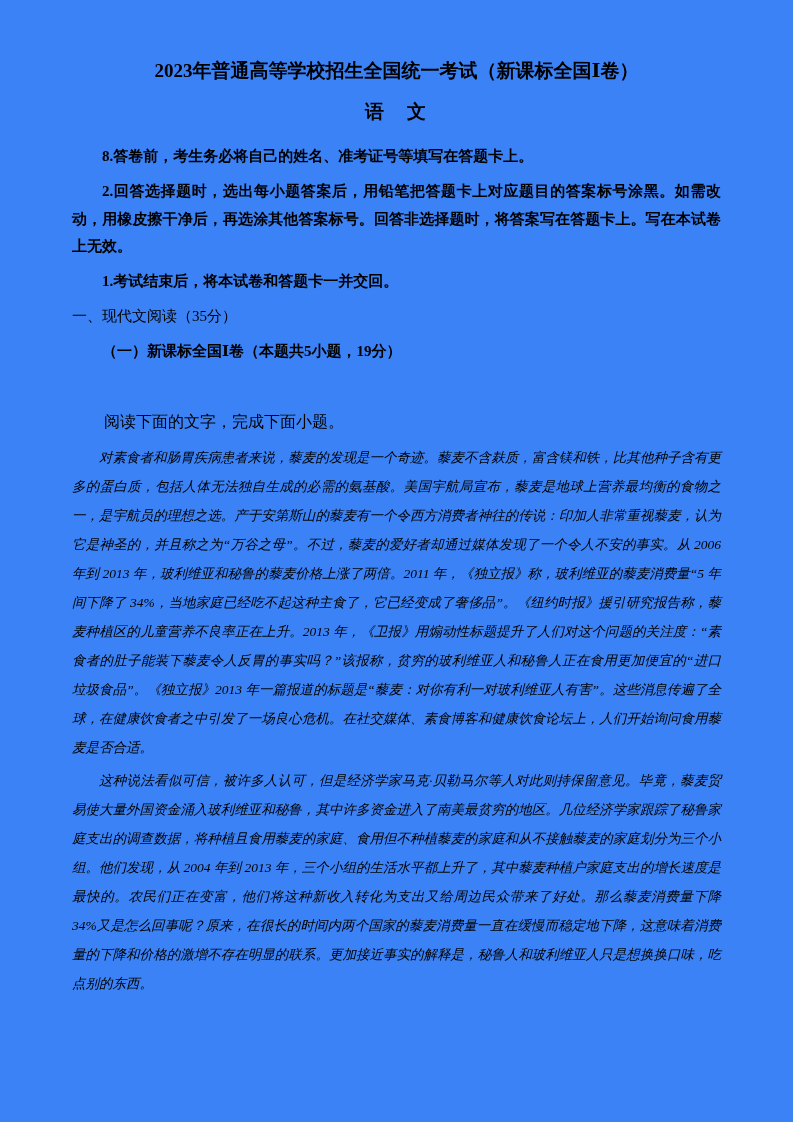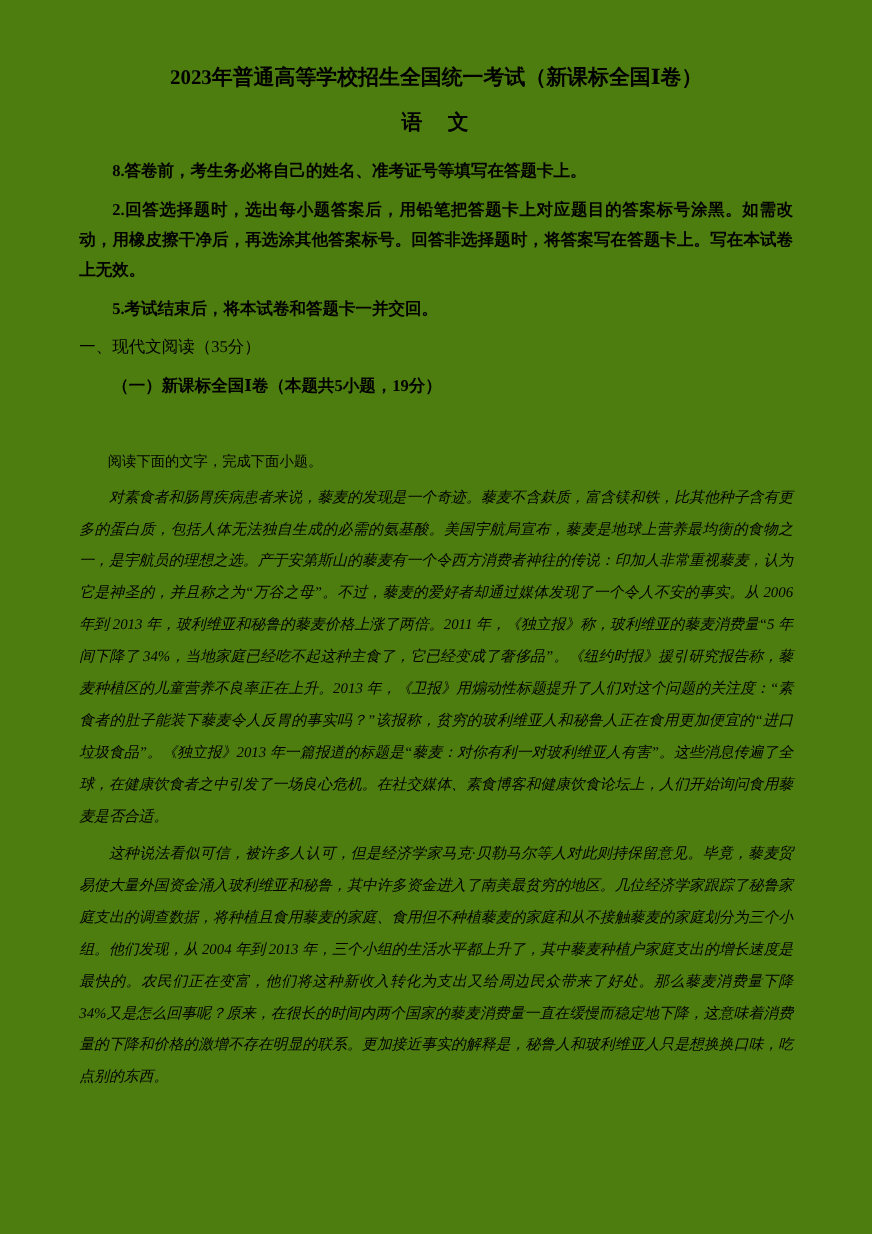--- a/index.html
+++ b/index.html
@@ -7,21 +7,21 @@
   body {
     width: 793px;
     height: 1122px;
     overflow: hidden;
     font-family: "Liberation Serif", "DejaVu Serif", serif;
     color: #000000;
   }
   .page {
     width: 793px;
     height: 1122px;
-    background: #4d7c0f;
+    background: #3b82f6;
     padding: 58px 72px 56px 72px;
   }
   .title {
     text-align: center;
     font-size: 19px;
     font-weight: bold;
     line-height: 1.4;
     margin-bottom: 14px;
   }
   .subject {
@@ -54,21 +54,21 @@
     margin-bottom: 8px;
   }
   .subsection-heading {
     font-size: 15px;
     font-weight: bold;
     line-height: 1.8;
     text-indent: 2em;
     margin-bottom: 8px;
   }
   .instruction {
-    font-size: 13px;
+    font-size: 16px;
     line-height: 1.8;
     text-indent: 2em;
     margin-bottom: 6px;
     margin-top: 43px;
   }
   .body-para {
     font-size: 13.5px;
     line-height: 2.15;
     text-indent: 2em;
     text-align: justify;
@@ -78,21 +78,21 @@
 </style>
 </head>
 <body>
 
 <div class="page">
   <h1 class="title">2023年普通高等学校招生全国统一考试（新课标全国Ⅰ卷）</h1>
   <h2 class="subject">语　文</h2>
 
   <p class="notice-item">8.答卷前，考生务必将自己的姓名、准考证号等填写在答题卡上。</p>
   <p class="notice-item">2.回答选择题时，选出每小题答案后，用铅笔把答题卡上对应题目的答案标号涂黑。如需改动，用橡皮擦干净后，再选涂其他答案标号。回答非选择题时，将答案写在答题卡上。写在本试卷上无效。</p>
-  <p class="notice-item">5.考试结束后，将本试卷和答题卡一并交回。</p>
+  <p class="notice-item">1.考试结束后，将本试卷和答题卡一并交回。</p>
 
   <p class="section-heading">一、现代文阅读（35分）</p>
   <p class="subsection-heading">（一）新课标全国Ⅰ卷（本题共5小题，19分）</p>
   <p class="instruction">阅读下面的文字，完成下面小题。</p>
 
   <p class="body-para">对素食者和肠胃疾病患者来说，藜麦的发现是一个奇迹。藜麦不含麸质，富含镁和铁，比其他种子含有更多的蛋白质，包括人体无法独自生成的必需的氨基酸。美国宇航局宣布，藜麦是地球上营养最均衡的食物之一，是宇航员的理想之选。产于安第斯山的藜麦有一个令西方消费者神往的传说：印加人非常重视藜麦，认为它是神圣的，并且称之为“万谷之母”。不过，藜麦的爱好者却通过媒体发现了一个令人不安的事实。从 2006 年到 2013 年，玻利维亚和秘鲁的藜麦价格上涨了两倍。2011 年，《独立报》称，玻利维亚的藜麦消费量“5 年间下降了 34%，当地家庭已经吃不起这种主食了，它已经变成了奢侈品”。《纽约时报》援引研究报告称，藜麦种植区的儿童营养不良率正在上升。2013 年，《卫报》用煽动性标题提升了人们对这个问题的关注度：“素食者的肚子能装下藜麦令人反胃的事实吗？”该报称，贫穷的玻利维亚人和秘鲁人正在食用更加便宜的“进口垃圾食品”。《独立报》2013 年一篇报道的标题是“藜麦：对你有利一对玻利维亚人有害”。这些消息传遍了全球，在健康饮食者之中引发了一场良心危机。在社交媒体、素食博客和健康饮食论坛上，人们开始询问食用藜麦是否合适。</p>
   <p class="body-para">这种说法看似可信，被许多人认可，但是经济学家马克·贝勒马尔等人对此则持保留意见。毕竟，藜麦贸易使大量外国资金涌入玻利维亚和秘鲁，其中许多资金进入了南美最贫穷的地区。几位经济学家跟踪了秘鲁家庭支出的调查数据，将种植且食用藜麦的家庭、食用但不种植藜麦的家庭和从不接触藜麦的家庭划分为三个小组。他们发现，从 2004 年到 2013 年，三个小组的生活水平都上升了，其中藜麦种植户家庭支出的增长速度是最快的。农民们正在变富，他们将这种新收入转化为支出又给周边民众带来了好处。那么藜麦消费量下降 34%又是怎么回事呢？原来，在很长的时间内两个国家的藜麦消费量一直在缓慢而稳定地下降，这意味着消费量的下降和价格的激增不存在明显的联系。更加接近事实的解释是，秘鲁人和玻利维亚人只是想换换口味，吃点别的东西。</p>
 </div>
 
 </body></html>

